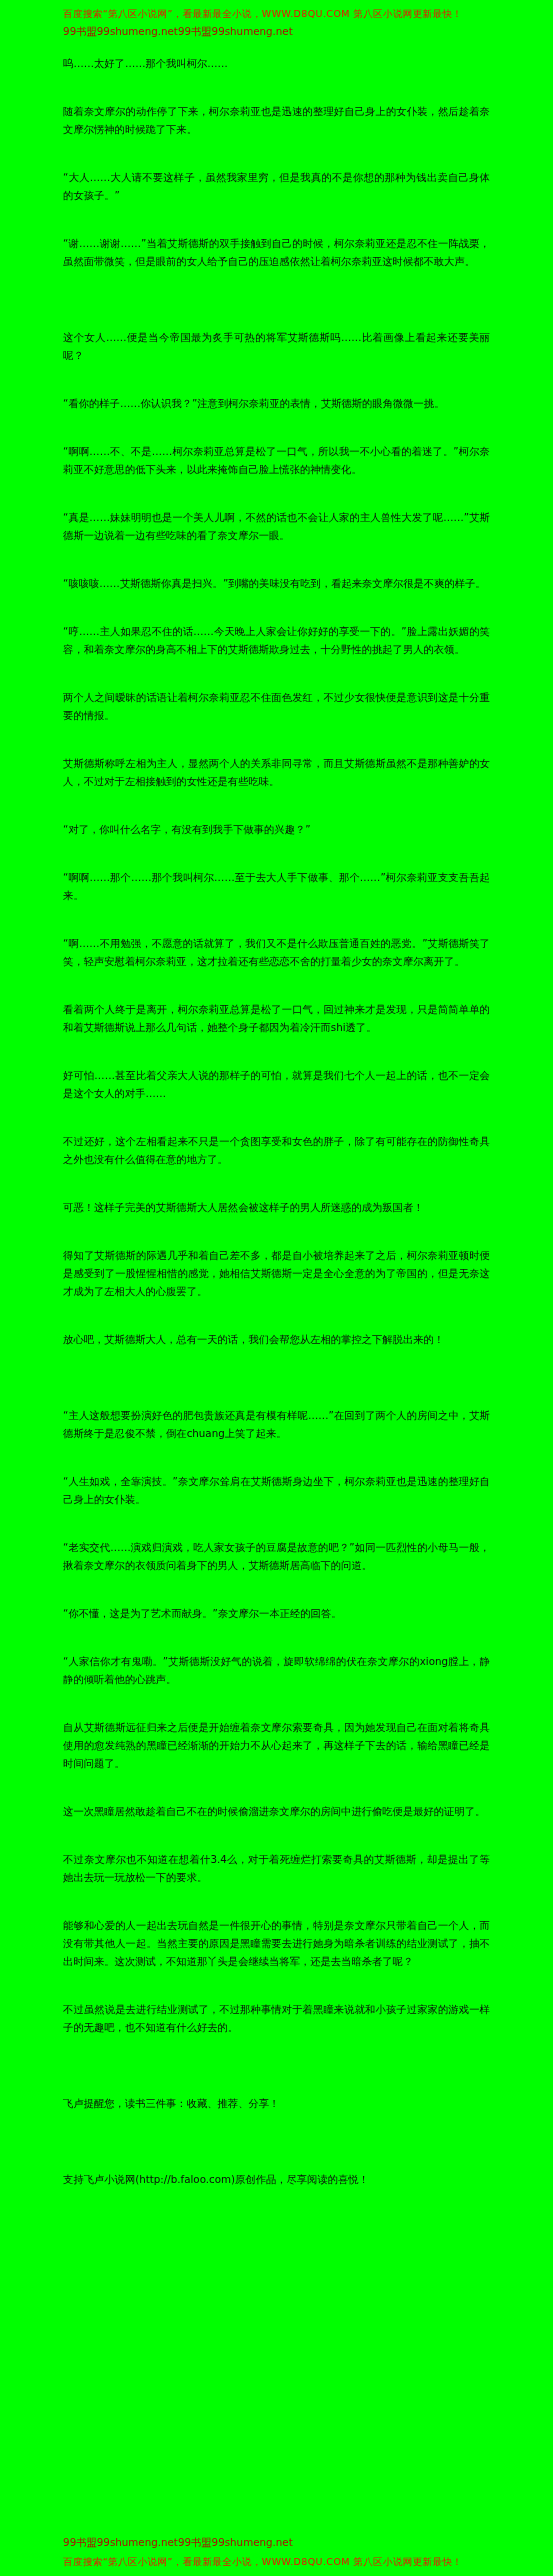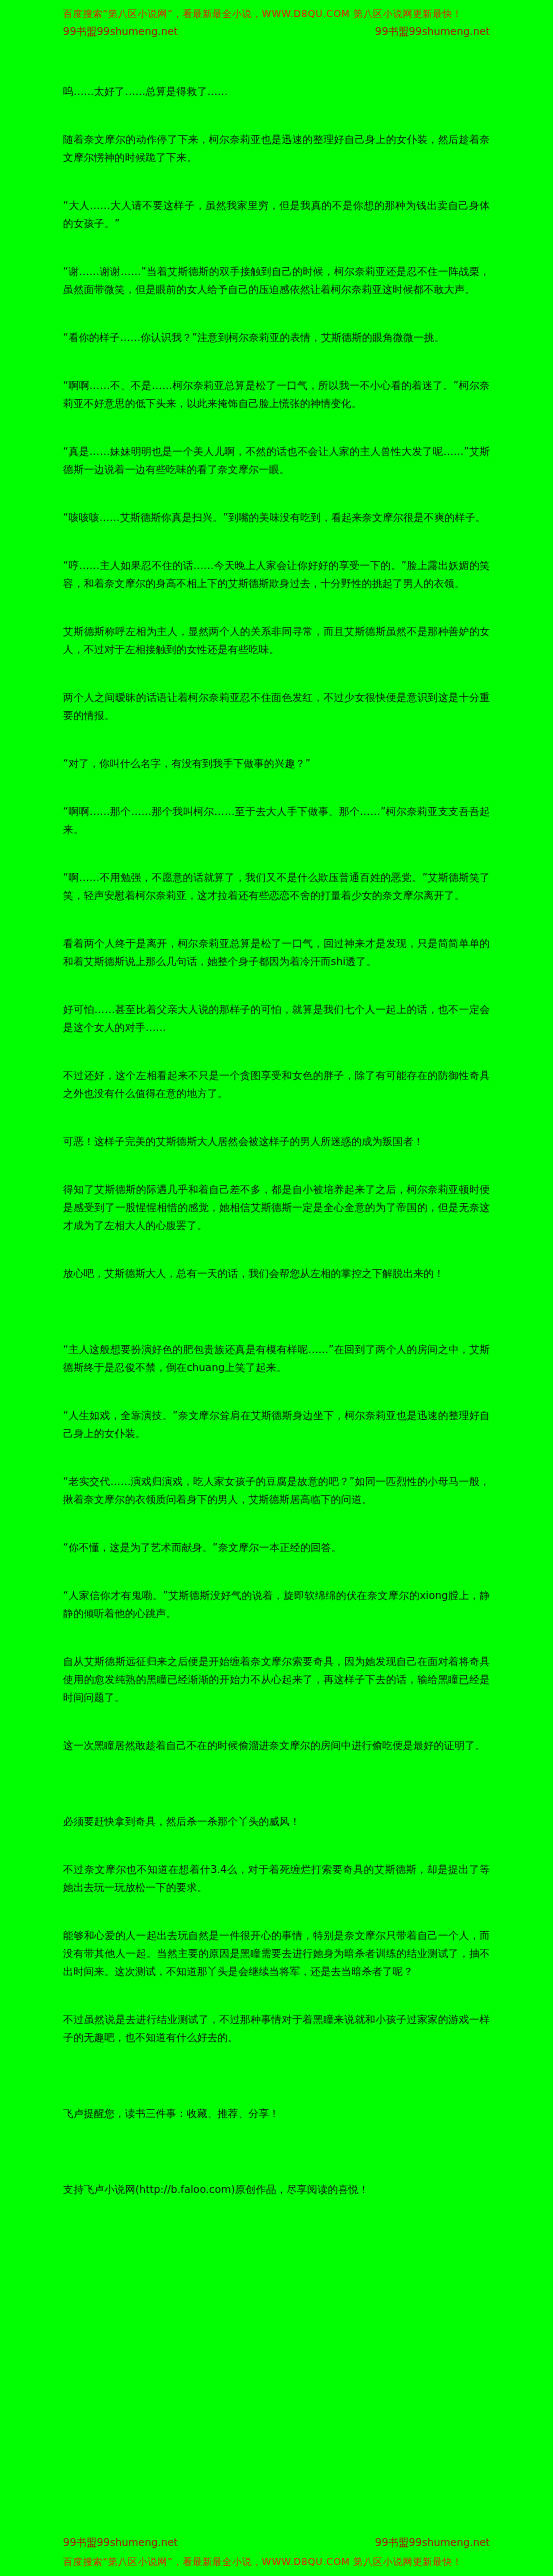--- a/index.html
+++ b/index.html
@@ -12,33 +12,31 @@
   }
   .page {
     width: 452px;
     min-height: 2576px;
     margin: 0 auto;
     box-sizing: border-box;
     display: flex;
     flex-direction: column;
     padding: 6.3px 12.6px 6.3px 12.6px;
     background: var(--bg, #00ff00);
-    gap: 28px;
   }
   .promo {
     color: var(--promo, #ee1100);
     font-size: 9.5px;
     line-height: 1.7;
     letter-spacing: 0.4px;
     white-space: nowrap;
     overflow: hidden;
   }
   .sites {
     display: flex;
-    justify-content: space-between;
     color: var(--site, #aa1100);
     font-size: 10.3px;
     line-height: 1.8;
   }
   .content {
     flex: 1 1 auto;
     display: block;
   }
   .para {
     color: var(--text, #0b0b0b);
@@ -69,48 +67,48 @@
   <div class="header">
     <div class="promo">百度搜索“第八区小说网”，看最新最全小说，WWW.D8QU.COM 第八区小说网更新最快！</div>
     <div class="sites">
       <span>99书盟99shumeng.net</span>
       <span>99书盟99shumeng.net</span>
     </div>
   </div>
 
   <div class="content">
 
-  <p class="para">呜……太好了……总算是得救了……</p>
+  <p class="para">呜……太好了……那个我叫柯尔……</p>
       <p class="para">随着奈文摩尔的动作停了下来，柯尔奈莉亚也是迅速的整理好自己身上的女仆装，然后趁着奈文摩尔愣神的时候跪了下来。</p>
       <p class="para">“大人……大人请不要这样子，虽然我家里穷，但是我真的不是你想的那种为钱出卖自己身体的女孩子。”</p>
       <p class="para">“谢……谢谢……”当着艾斯德斯的双手接触到自己的时候，柯尔奈莉亚还是忍不住一阵战栗，虽然面带微笑，但是眼前的女人给予自己的压迫感依然让着柯尔奈莉亚这时候都不敢大声。</p>
+      <p class="para gap-large">这个女人……便是当今帝国最为炙手可热的将军艾斯德斯吗……比着画像上看起来还要美丽呢？</p>
       <p class="para">“看你的样子……你认识我？”注意到柯尔奈莉亚的表情，艾斯德斯的眼角微微一挑。</p>
       <p class="para">“啊啊……不、不是……柯尔奈莉亚总算是松了一口气，所以我一不小心看的着迷了。”柯尔奈莉亚不好意思的低下头来，以此来掩饰自己脸上慌张的神情变化。</p>
       <p class="para">“真是……妹妹明明也是一个美人儿啊，不然的话也不会让人家的主人兽性大发了呢……”艾斯德斯一边说着一边有些吃味的看了奈文摩尔一眼。</p>
       <p class="para">“咳咳咳……艾斯德斯你真是扫兴。”到嘴的美味没有吃到，看起来奈文摩尔很是不爽的样子。</p>
       <p class="para">“哼……主人如果忍不住的话……今天晚上人家会让你好好的享受一下的。”脸上露出妖媚的笑容，和着奈文摩尔的身高不相上下的艾斯德斯欺身过去，十分野性的挑起了男人的衣领。</p>
+      <p class="para">两个人之间暧昧的话语让着柯尔奈莉亚忍不住面色发红，不过少女很快便是意识到这是十分重要的情报。</p>
       <p class="para">艾斯德斯称呼左相为主人，显然两个人的关系非同寻常，而且艾斯德斯虽然不是那种善妒的女人，不过对于左相接触到的女性还是有些吃味。</p>
-      <p class="para">两个人之间暧昧的话语让着柯尔奈莉亚忍不住面色发红，不过少女很快便是意识到这是十分重要的情报。</p>
       <p class="para">“对了，你叫什么名字，有没有到我手下做事的兴趣？”</p>
       <p class="para">“啊啊……那个……那个我叫柯尔……至于去大人手下做事、那个……”柯尔奈莉亚支支吾吾起来。</p>
       <p class="para">“啊……不用勉强，不愿意的话就算了，我们又不是什么欺压普通百姓的恶党。”艾斯德斯笑了笑，轻声安慰着柯尔奈莉亚，这才拉着还有些恋恋不舍的打量着少女的奈文摩尔离开了。</p>
       <p class="para">看着两个人终于是离开，柯尔奈莉亚总算是松了一口气，回过神来才是发现，只是简简单单的和着艾斯德斯说上那么几句话，她整个身子都因为着冷汗而shi透了。</p>
       <p class="para">好可怕……甚至比着父亲大人说的那样子的可怕，就算是我们七个人一起上的话，也不一定会是这个女人的对手……</p>
       <p class="para">不过还好，这个左相看起来不只是一个贪图享受和女色的胖子，除了有可能存在的防御性奇具之外也没有什么值得在意的地方了。</p>
       <p class="para">可恶！这样子完美的艾斯德斯大人居然会被这样子的男人所迷惑的成为叛国者！</p>
       <p class="para">得知了艾斯德斯的际遇几乎和着自己差不多，都是自小被培养起来了之后，柯尔奈莉亚顿时便是感受到了一股惺惺相惜的感觉，她相信艾斯德斯一定是全心全意的为了帝国的，但是无奈这才成为了左相大人的心腹罢了。</p>
       <p class="para">放心吧，艾斯德斯大人，总有一天的话，我们会帮您从左相的掌控之下解脱出来的！</p>
       <p class="para gap-large">“主人这般想要扮演好色的肥包贵族还真是有模有样呢……”在回到了两个人的房间之中，艾斯德斯终于是忍俊不禁，倒在chuang上笑了起来。</p>
       <p class="para">“人生如戏，全靠演技。”奈文摩尔耸肩在艾斯德斯身边坐下，柯尔奈莉亚也是迅速的整理好自己身上的女仆装。</p>
       <p class="para">“老实交代……演戏归演戏，吃人家女孩子的豆腐是故意的吧？”如同一匹烈性的小母马一般，揪着奈文摩尔的衣领质问着身下的男人，艾斯德斯居高临下的问道。</p>
       <p class="para">“你不懂，这是为了艺术而献身。”奈文摩尔一本正经的回答。</p>
       <p class="para">“人家信你才有鬼嘞。”艾斯德斯没好气的说着，旋即软绵绵的伏在奈文摩尔的xiong膛上，静静的倾听着他的心跳声。</p>
       <p class="para">自从艾斯德斯远征归来之后便是开始缠着奈文摩尔索要奇具，因为她发现自己在面对着将奇具使用的愈发纯熟的黑瞳已经渐渐的开始力不从心起来了，再这样子下去的话，输给黑瞳已经是时间问题了。</p>
       <p class="para">这一次黑瞳居然敢趁着自己不在的时候偷溜进奈文摩尔的房间中进行偷吃便是最好的证明了。</p>
-      <p class="para gap-large">必须要赶快拿到奇具，然后杀一杀那个丫头的威风！</p>
       <p class="para">不过奈文摩尔也不知道在想着什3.4么，对于着死缠烂打索要奇具的艾斯德斯，却是提出了等她出去玩一玩放松一下的要求。</p>
       <p class="para">能够和心爱的人一起出去玩自然是一件很开心的事情，特别是奈文摩尔只带着自己一个人，而没有带其他人一起。当然主要的原因是黑瞳需要去进行她身为暗杀者训练的结业测试了，抽不出时间来。这次测试，不知道那丫头是会继续当将军，还是去当暗杀者了呢？</p>
       <p class="para">不过虽然说是去进行结业测试了，不过那种事情对于着黑瞳来说就和小孩子过家家的游戏一样子的无趣吧，也不知道有什么好去的。</p>
       <p class="para gap-large">飞卢提醒您，读书三件事：收藏、推荐、分享！</p>
       <p class="para gap-large">支持飞卢小说网(http://b.faloo.com)原创作品，尽享阅读的喜悦！</p>
     </div>
 
   <div class="footer">
     <div class="sites">
       <span>99书盟99shumeng.net</span>

